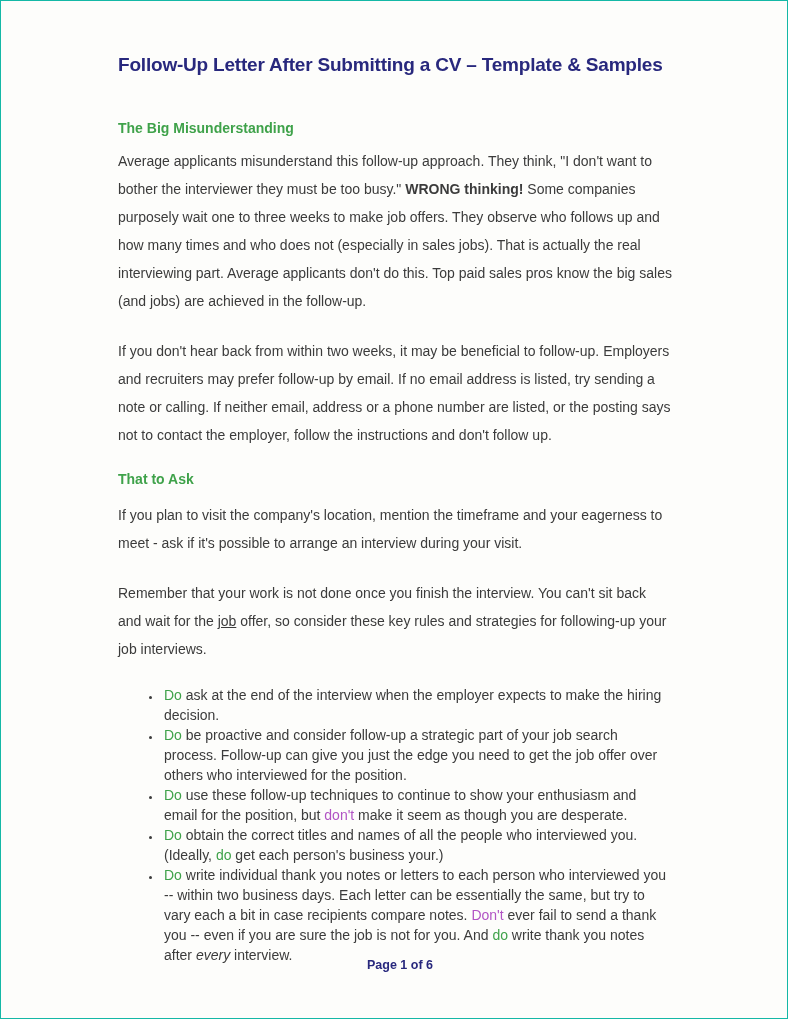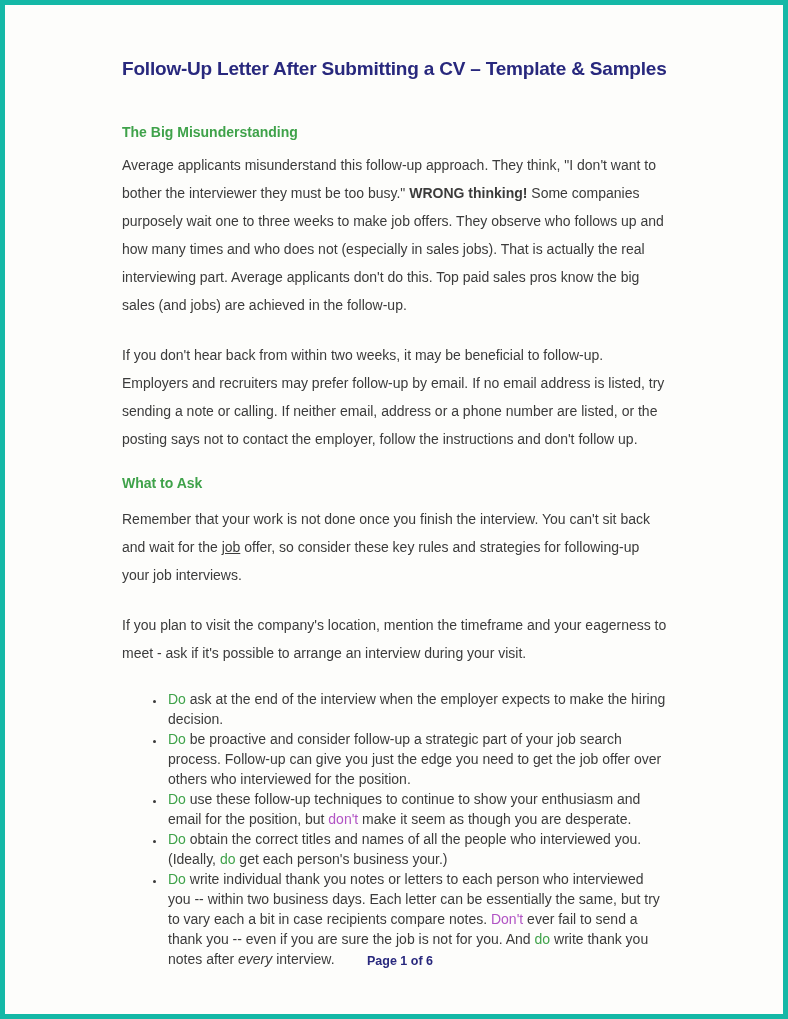--- a/index.html
+++ b/index.html
@@ -4,21 +4,21 @@
 <style>
   html, body { margin: 0; padding: 0; background: #ffffff; }
   * { box-sizing: border-box; }
 
   .page {
     position: relative;
     width: 788px;
     height: 1019px;
     margin: 0;
     background: var(--paper, #fdfdfb);
-    border: 5px solid #14b8a6;
+    border: 1px solid #14b8a6;
     font-family: "Liberation Sans", "DejaVu Sans", sans-serif;
     color: var(--ink, #3b3b3b);
     padding: 53px 115px 12px 117px;
     overflow: hidden;
   }
 
   .title {
     margin: 0 0 44px 0;
     font-size: 19px;
     font-weight: bold;
@@ -77,23 +77,23 @@
 
   <h1 class="title">Follow-Up Letter After Submitting a CV – Template &amp; Samples</h1>
 
   <section>
     <h2 class="sec-heading">The Big Misunderstanding</h2>
     <p class="body"><span>Average applicants misunderstand this follow-up approach. They think, "I don't want to bother the interviewer they must be too busy." </span><span class="seg-b">WRONG thinking!</span><span> Some companies purposely wait one to three weeks to make job offers. They observe who follows up and how many times and who does not (especially in sales jobs). That is actually the real interviewing part. Average applicants don't do this. Top paid sales pros know the big sales (and jobs) are achieved in the follow-up.</span></p>
     <p class="body"><span>If you don't hear back from within two weeks, it may be beneficial to follow-up. Employers and recruiters may prefer follow-up by email. If no email address is listed, try sending a note or calling. If neither email, address or a phone number are listed, or the posting says not to contact the employer, follow the instructions and don't follow up.</span></p>
   </section>
 
   <section>
-    <h2 class="sec-heading">What to Ask</h2>
+    <h2 class="sec-heading">That to Ask</h2>
+    <p class="body"><span>If you plan to visit the company's location, mention the timeframe and your eagerness to meet - ask if it's possible to arrange an interview during your visit.</span></p>
     <p class="body"><span>Remember that your work is not done once you finish the interview. You can't sit back and wait for the </span><span class="seg-u">job</span><span> offer, so consider these key rules and strategies for following-up your job interviews.</span></p>
-    <p class="body"><span>If you plan to visit the company's location, mention the timeframe and your eagerness to meet - ask if it's possible to arrange an interview during your visit.</span></p>
 
     <ul class="tips">
       <li><span class="seg-g">Do</span><span> ask at the end of the interview when the employer expects to make the hiring decision.</span></li>
       <li><span class="seg-g">Do</span><span> be proactive and consider follow-up a strategic part of your job search process. Follow-up can give you just the edge you need to get the job offer over others who interviewed for the position.</span></li>
       <li><span class="seg-g">Do</span><span> use these follow-up techniques to continue to show your enthusiasm and email for the position, but </span><span class="seg-p">don't</span><span> make it seem as though you are desperate.</span></li>
       <li><span class="seg-g">Do</span><span> obtain the correct titles and names of all the people who interviewed you. (Ideally, </span><span class="seg-g">do</span><span> get each person's business your.)</span></li>
       <li><span class="seg-g">Do</span><span> write individual thank you notes or letters to each person who interviewed you -- within two business days. Each letter can be essentially the same, but try to vary each a bit in case recipients compare notes. </span><span class="seg-p">Don't</span><span> ever fail to send a thank you -- even if you are sure the job is not for you. And </span><span class="seg-g">do</span><span> write thank you notes after </span><span class="seg-i">every</span><span> interview.</span></li>
     </ul>
   </section>
 

